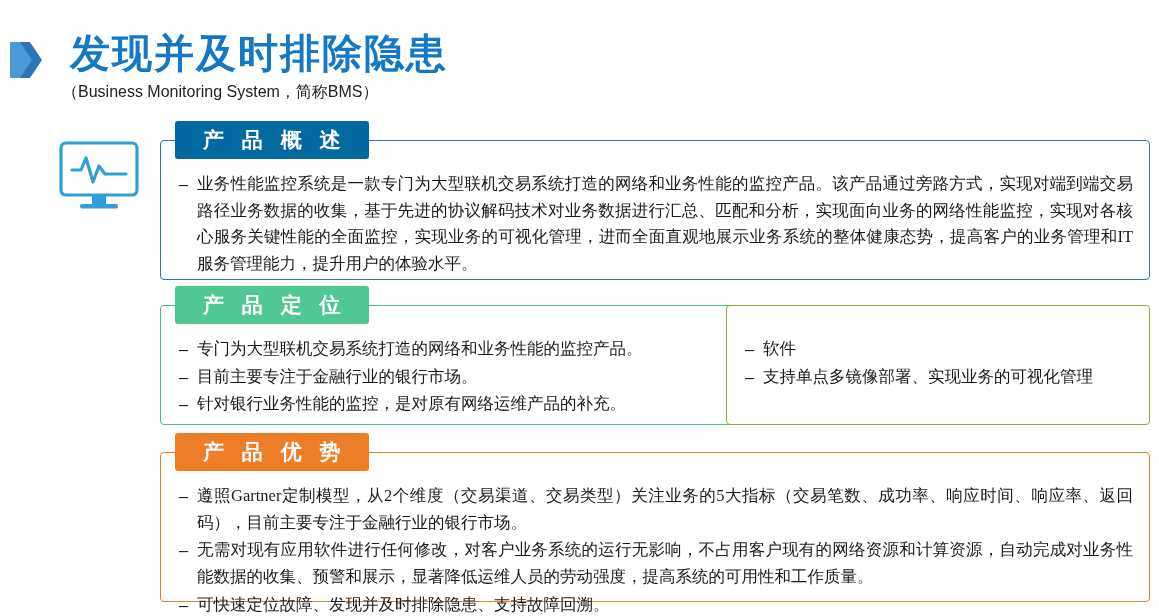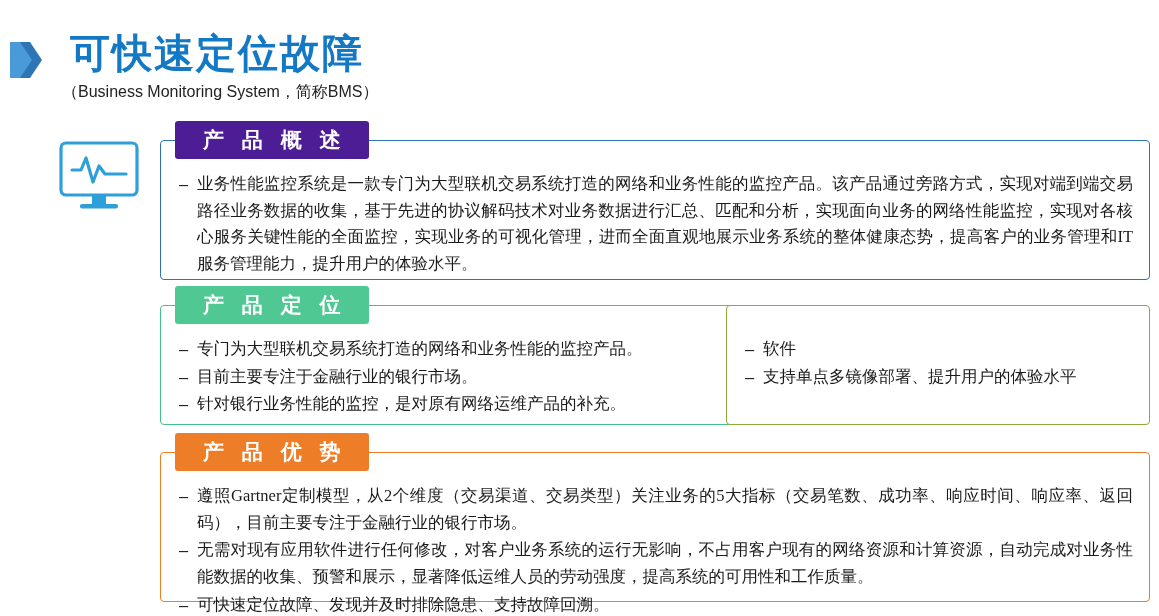--- a/index.html
+++ b/index.html
@@ -106,21 +106,21 @@
 
   
   #card-overview {
     left: 160px;
     top: 140px;
     width: 990px;
     height: 140px;
     border: 1.6px solid #2e75b6;
   }
   #card-overview .card-header {
-    background: #4c1d95;
+    background: #0369a1;
   }
   #card-overview .card-body {
     padding-top: 30px;
   }
 
   
   #card-position {
     left: 160px;
     top: 305px;
     width: 626px;
@@ -158,21 +158,21 @@
 </head>
 <body>
 
 <div id="header">
 
   <svg id="header-flag" viewBox="0 0 36 40">
     <path d="M2,2 L22,2 L34,20 L22,38 L2,38 Z" fill="#2e75b6"></path>
     <path d="M2,2 L12,2 L24,20 L12,38 L2,38 Z" fill="#4a9ada"></path>
   </svg>
 
-  <div id="title-main">可快速定位故障</div>
+  <div id="title-main">发现并及时排除隐患</div>
   <div id="title-sub">（Business Monitoring System，简称BMS）</div>
 </div>
 
 <svg id="monitor-icon" viewBox="0 0 82 72">
   <rect x="3" y="3" width="76" height="52" rx="5" ry="5" fill="none" stroke="#2e9fd8" stroke-width="3.2"></rect>
   <polyline points="14,30 23,30 28,18 35,42 41,26 47,34 68,34" fill="none" stroke="#2e9fd8" stroke-width="3.2" stroke-linecap="round" stroke-linejoin="round"></polyline>
   <rect x="34" y="55" width="14" height="9" fill="#2e9fd8"></rect>
   <rect x="22" y="64" width="38" height="4.5" rx="2" ry="2" fill="#2e9fd8"></rect>
 </svg>
 
@@ -205,21 +205,21 @@
 </div>
 
 <div class="card" id="card-form">
   <div class="card-body">
     <div class="bullet-row">
       <span class="bullet-dash">–</span>
       <span class="bullet-text">软件</span>
     </div>
     <div class="bullet-row">
       <span class="bullet-dash">–</span>
-      <span class="bullet-text">支持单点多镜像部署、提升用户的体验水平</span>
+      <span class="bullet-text">支持单点多镜像部署、实现业务的可视化管理</span>
     </div>
   </div>
 </div>
 
 <div class="card" id="card-advantage">
   <div class="card-header">产 品 优 势</div>
   <div class="card-body">
     <div class="bullet-row">
       <span class="bullet-dash">–</span>
       <span class="bullet-text">遵照Gartner定制模型，从2个维度（交易渠道、交易类型）关注业务的5大指标（交易笔数、成功率、响应时间、响应率、返回码），目前主要专注于金融行业的银行市场。</span>

